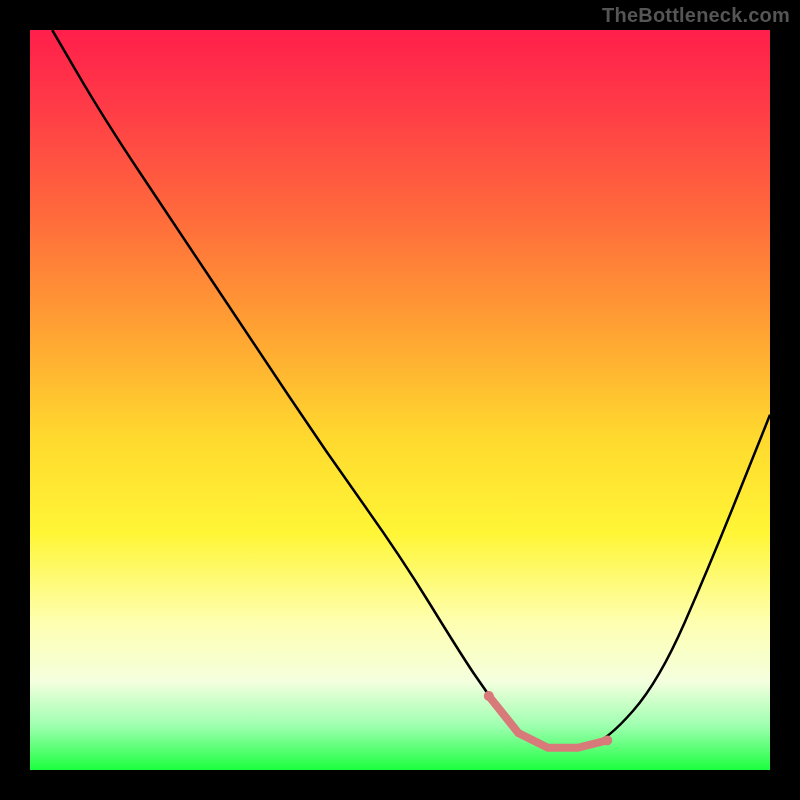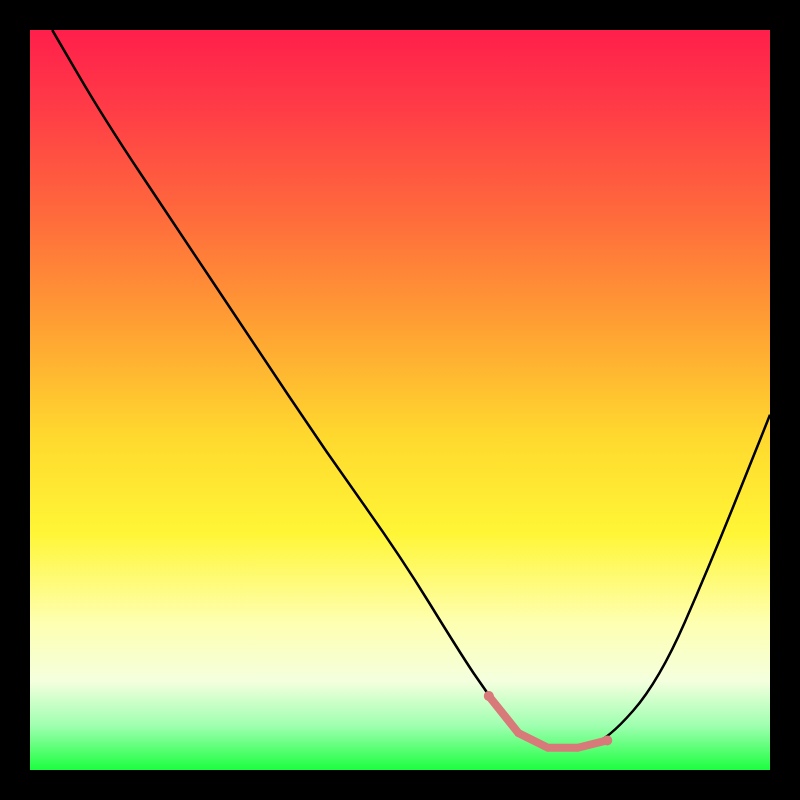--- a/index.html
+++ b/index.html
@@ -71,20 +71,21 @@
     fill: none;
     stroke: #d97a7a;
     stroke-width: 8;
     stroke-linecap: round;
   }
 </style>
 </head>
 <body>
 
 <div class="frame">
+  <div class="watermark">TheBottleneck.com</div>
 
   <div class="plot">
     <svg class="curve" viewBox="0 0 740 740">
       <path id="curvePath" class="curve-line" d="M22.2 0.0 Q 22.2 0.0 48.1 44.4 Q 74.0 88.8 111.0 144.3 Q 148.0 199.8 185.0 255.3 Q 222.0 310.8 259.0 366.3 Q 296.0 421.8 333.0 473.6 Q 370.0 525.4 399.6 573.5 Q 429.2 621.6 444.0 643.8 Q 458.8 666.0 473.6 684.5 Q 488.4 703.0 503.2 710.4 Q 518.0 717.8 532.8 717.8 Q 547.6 717.8 562.4 714.1 Q 577.2 710.4 603.1 680.8 Q 629.0 651.2 654.9 592.0 Q 680.8 532.8 710.4 458.8 T 740.0 384.8"></path>
       <g id="markerGroup">
           <path d="M458.8 666.0 L488.4 703.0 L518.0 717.8 L547.6 717.8 L577.2 710.4" class="marker-arc"></path>
           <circle cx="458.8" cy="666.0" r="5" class="marker"></circle>
           <circle cx="488.4" cy="703.0" r="3.5" class="marker"></circle>
           <circle cx="518.0" cy="717.8" r="3.5" class="marker"></circle>
           <circle cx="547.6" cy="717.8" r="3.5" class="marker"></circle>

